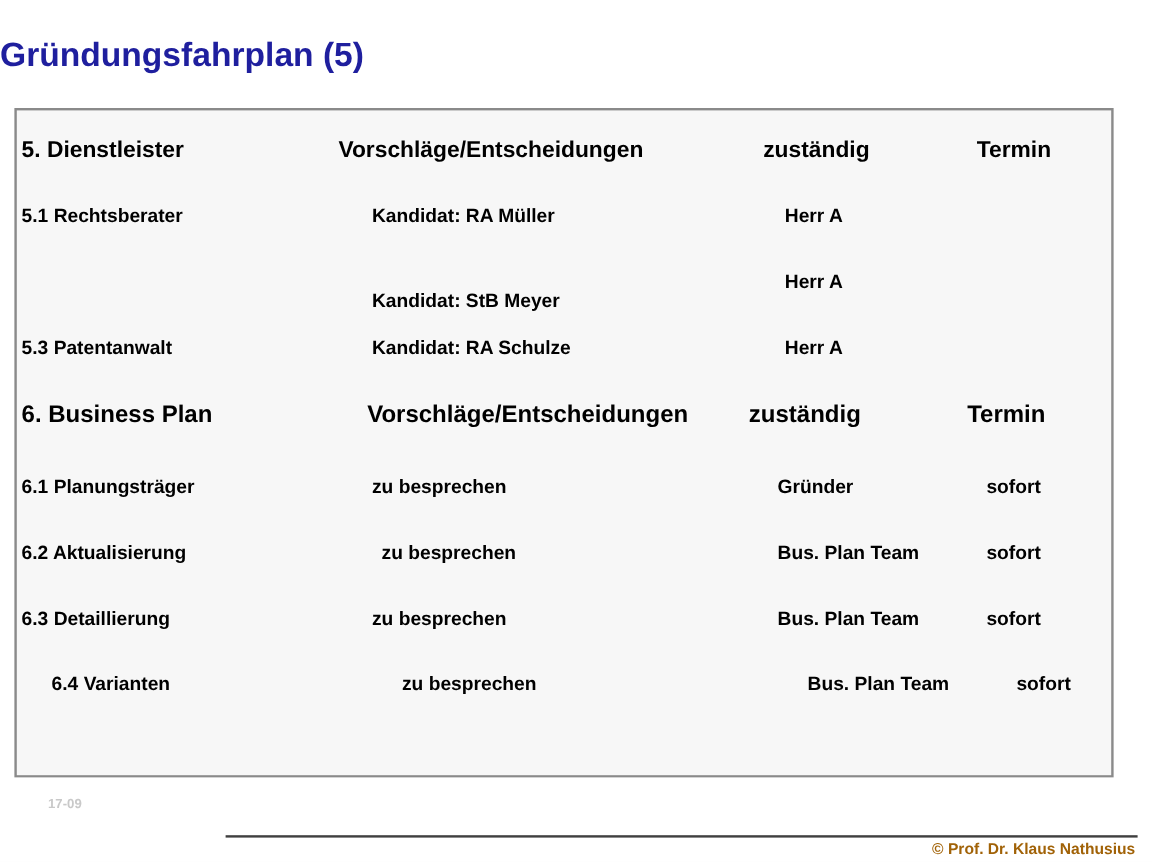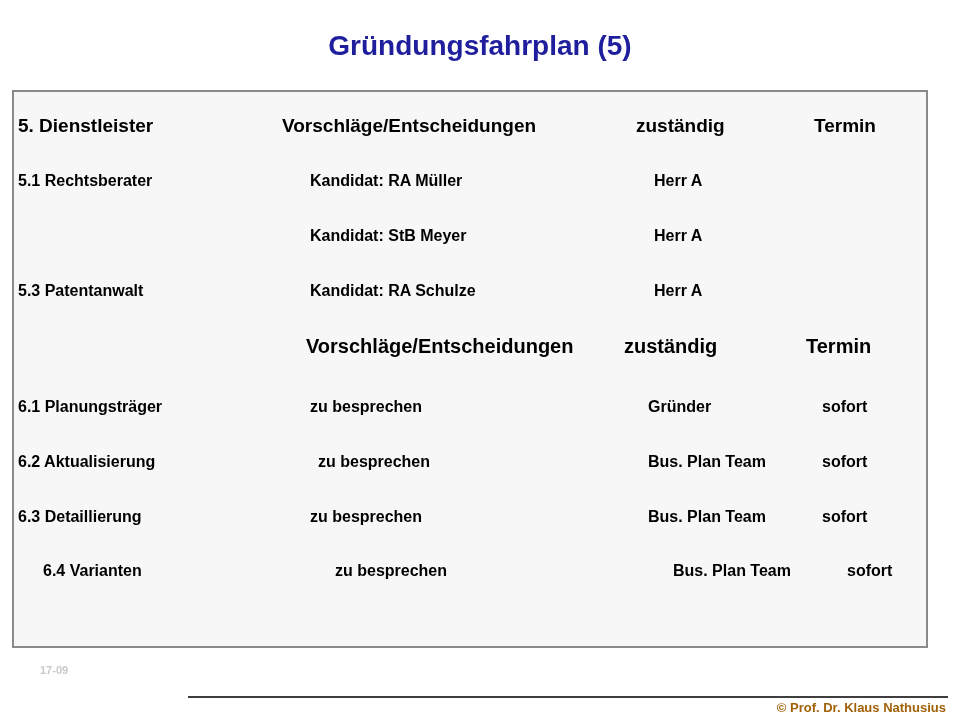--- a/index.html
+++ b/index.html
@@ -27,21 +27,20 @@
     position: absolute;
     left: 0; top: 0;
     width: 960px;
     height: 88px;
   }
   .title {
     position: absolute;
     left: 0;
     top: 30px;
     width: 960px;
-    text-align: center;
     font-size: 28px;
     font-weight: bold;
     color: #1f1f9e;
     letter-spacing: 0px;
   }
   .logo {
     position: absolute;
     right: 18px;
     top: 4px;
     width: 84px;
@@ -143,33 +142,34 @@
     </div>
 
     <div class="row det" style="top:80px;">
       <span class="cell" style="left:4px;">5.1 Rechtsberater</span>
       <span class="cell" style="left:296px;">Kandidat: RA Müller</span>
       <span class="cell" style="left:640px;">Herr A</span>
       <span class="cell" style="left:806px;"></span>
     </div>
 
     <div class="row det" style="top:135px;">
-      <span class="cell" style="left:296px;">Kandidat: StB Meyer</span>
+      <span class="cell" style="left:296px;margin-top:16px;">Kandidat: StB Meyer</span>
       <span class="cell" style="left:640px;">Herr A</span>
       <span class="cell" style="left:806px;"></span>
     </div>
 
     <div class="row det" style="top:190px;">
       <span class="cell" style="left:4px;">5.3 Patentanwalt</span>
       <span class="cell" style="left:296px;">Kandidat: RA Schulze</span>
       <span class="cell" style="left:640px;">Herr A</span>
       <span class="cell" style="left:806px;"></span>
     </div>
 
     <div class="row hdr2" style="top:243px;">
+      <span class="cell" style="left:4px;">6. Business Plan</span>
       <span class="cell" style="left:292px;">Vorschläge/Entscheidungen</span>
       <span class="cell" style="left:610px;">zuständig</span>
       <span class="cell" style="left:792px;">Termin</span>
     </div>
 
     <div class="row det2" style="top:306px;">
       <span class="cell" style="left:4px;">6.1 Planungsträger</span>
       <span class="cell" style="left:296px;">zu besprechen</span>
       <span class="cell" style="left:634px;">Gründer</span>
       <span class="cell" style="left:808px;">sofort</span>

